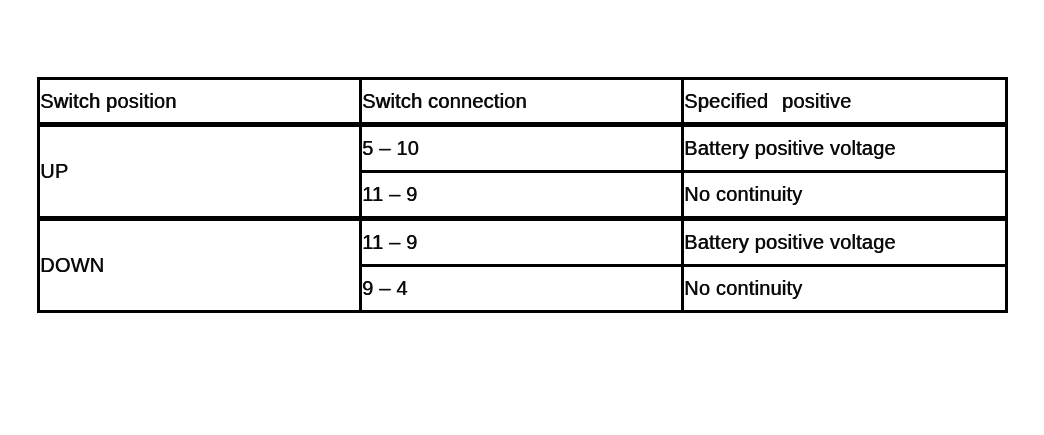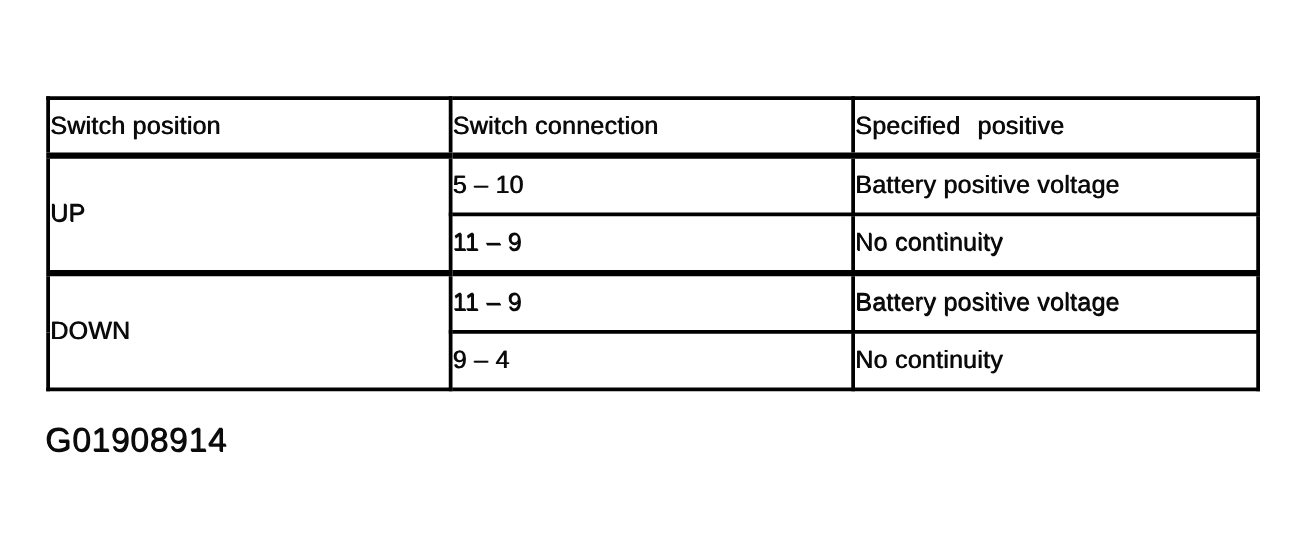--- a/index.html
+++ b/index.html
@@ -112,15 +112,14 @@
         <td>Battery positive voltage</td>
       </tr>
 
       <tr>
         <td>9 – 4</td>
         <td>No continuity</td>
       </tr>
     </tbody>
   </table>
 
-  <div class="figure-id">G01908914</div>
 
 </div>
 
 </body></html>

